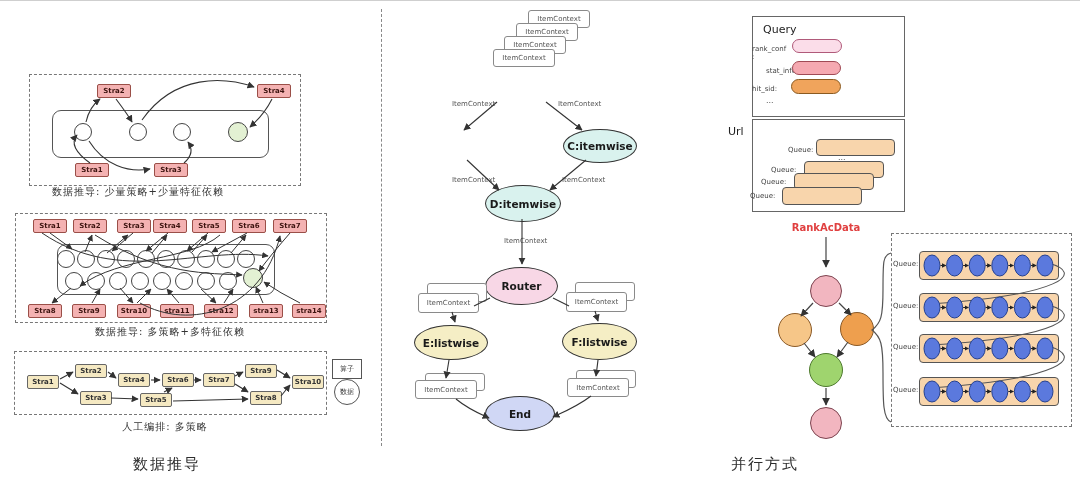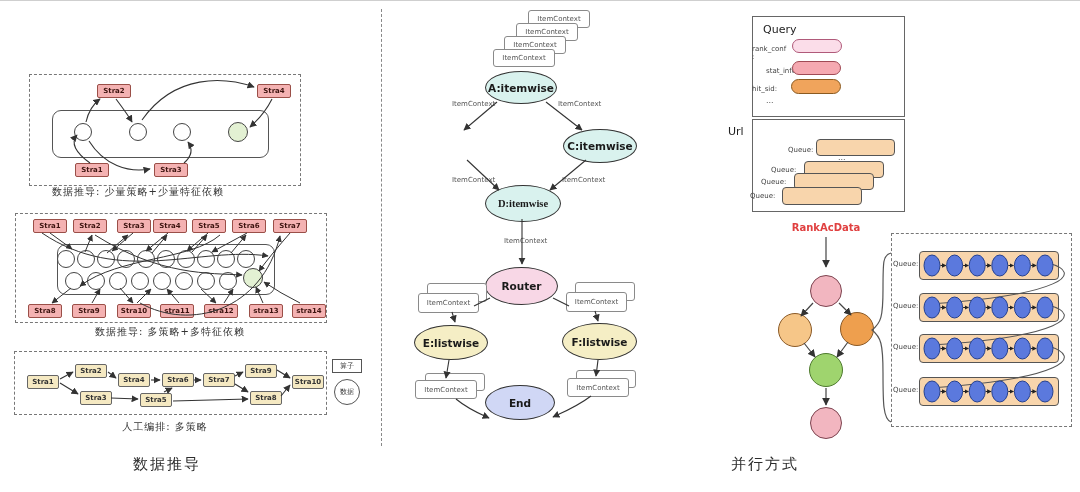--- a/index.html
+++ b/index.html
@@ -25,21 +25,21 @@
   .panel{position:absolute;background:#fff;border:1.1px solid #666;box-sizing:border-box;}
   .ptitle{position:absolute;font-size:11px;color:#222;}
   .flab{position:absolute;font-size:7px;color:#444;}
   .pill{position:absolute;border-radius:8px;box-sizing:border-box;}
   .qrect{position:absolute;background:var(--queue-fill);border:1.1px solid #555;border-radius:4px;box-sizing:border-box;}
   .more{position:absolute;font-size:8px;color:#555;}
   .fnode{position:absolute;border-radius:50%;box-sizing:border-box;}
   .footer{position:absolute;font-size:15px;color:#2d2d2d;letter-spacing:2px;text-align:center;}
   .divider{position:absolute;border-left:1.4px dashed #888;}
   .lgbox{position:absolute;display:flex;align-items:center;justify-content:center;background:#fff;
-         border:1.1px solid #555;font-size:7px;color:#333;width:30px;height:14px;box-sizing:border-box;}
+         border:1.1px solid #555;font-size:7px;color:#333;width:30px;height:20px;box-sizing:border-box;}
   .lgcirc{position:absolute;display:flex;align-items:center;justify-content:center;background:#fff;
          border:1.1px solid #555;border-radius:50%;font-size:7px;color:#333;width:26px;height:26px;box-sizing:border-box;}
   #overlay{position:absolute;left:0;top:0;pointer-events:none;}
 </style>
 </head>
 <body>
 
 <div id="canvas">
 
   <div class="dash" style="left:29px;top:73px;width:270px;height:110px;"></div>
@@ -111,23 +111,22 @@
 
   <div class="footer" style="left:112px;top:454px;width:110px;">数据推导</div>
 
   <div class="divider" style="left:381px;top:8px;height:437px;"></div>
 
   <div class="card" style="left:528px;top:9px;width:62px;height:18px;">ItemContext</div>
   <div class="card" style="left:516px;top:22px;width:62px;height:18px;">ItemContext</div>
   <div class="card" style="left:504px;top:35px;width:62px;height:18px;">ItemContext</div>
   <div class="card" style="left:493px;top:48px;width:62px;height:18px;">ItemContext</div>
 
-  <div class="ell" style="left:485px;top:70px;width:72px;height:33px;background:var(--itemwise-fill);">A:itemwise</div>
   <div class="ell" style="left:563px;top:128px;width:74px;height:34px;background:var(--itemwise-fill);">C:itemwise</div>
-  <div class="ell" style="left:485px;top:184px;width:76px;height:37px;background:var(--itemwise-fill);font-family:Liberation Serif, serif;">D:itemwise</div>
+  <div class="ell" style="left:485px;top:184px;width:76px;height:37px;background:var(--itemwise-fill);">D:itemwise</div>
   <div class="ell" style="left:485px;top:266px;width:73px;height:38px;background:var(--router-fill);">Router</div>
 
   <div class="elab" style="left:452px;top:99px;">ItemContext</div>
   <div class="elab" style="left:558px;top:99px;">ItemContext</div>
   <div class="elab" style="left:452px;top:175px;">ItemContext</div>
   <div class="elab" style="left:562px;top:175px;">ItemContext</div>
   <div class="elab" style="left:504px;top:236px;">ItemContext</div>
 
   <div class="card" style="left:427px;top:282px;width:60px;height:19px;"></div>
   <div class="card" style="left:418px;top:292px;width:61px;height:20px;">ItemContext</div>
@@ -135,21 +134,21 @@
   <div class="card" style="left:566px;top:291px;width:61px;height:20px;">ItemContext</div>
 
   <div class="ell" style="left:562px;top:322px;width:75px;height:37px;background:var(--listwise-fill);">F:listwise</div>
   <div class="ell" style="left:414px;top:324px;width:74px;height:35px;background:var(--listwise-fill);">E:listwise</div>
 
   <div class="card" style="left:425px;top:372px;width:60px;height:18px;"></div>
   <div class="card" style="left:415px;top:379px;width:62px;height:19px;">ItemContext</div>
   <div class="card" style="left:576px;top:369px;width:60px;height:18px;"></div>
   <div class="card" style="left:567px;top:377px;width:62px;height:19px;">ItemContext</div>
 
-  <div class="ell" style="left:485px;top:384px;width:70px;height:35px;background:var(--end-fill);">End</div>
+  <div class="ell" style="left:485px;top:395px;width:70px;height:35px;background:var(--end-fill);">End</div>
 
   <div class="panel" style="left:752px;top:15px;width:153px;height:101px;"></div>
   <div class="ptitle" style="left:763px;top:22px;">Query</div>
   <div class="flab" style="left:752px;top:44px;width:37px;">rank_conf :</div>
   <div class="pill" style="left:792px;top:38px;width:50px;height:14px;background:var(--rank-conf-pill);border:1px solid #b05a7a;"></div>
   <div class="flab" style="left:750px;top:66px;width:37px;margin-left:16px;">stat_info :</div>
   <div class="pill" style="left:792px;top:60px;width:49px;height:14px;background:var(--stat-info-pill);border:1px solid #a04a55;"></div>
   <div class="flab" style="left:752px;top:84px;width:37px;">hit_sid:</div>
   <div class="pill" style="left:791px;top:78px;width:50px;height:15px;background:var(--hit-sid-pill);border:1px solid #8a5a20;"></div>
   <div class="more" style="left:766px;top:95px;">...</div>

